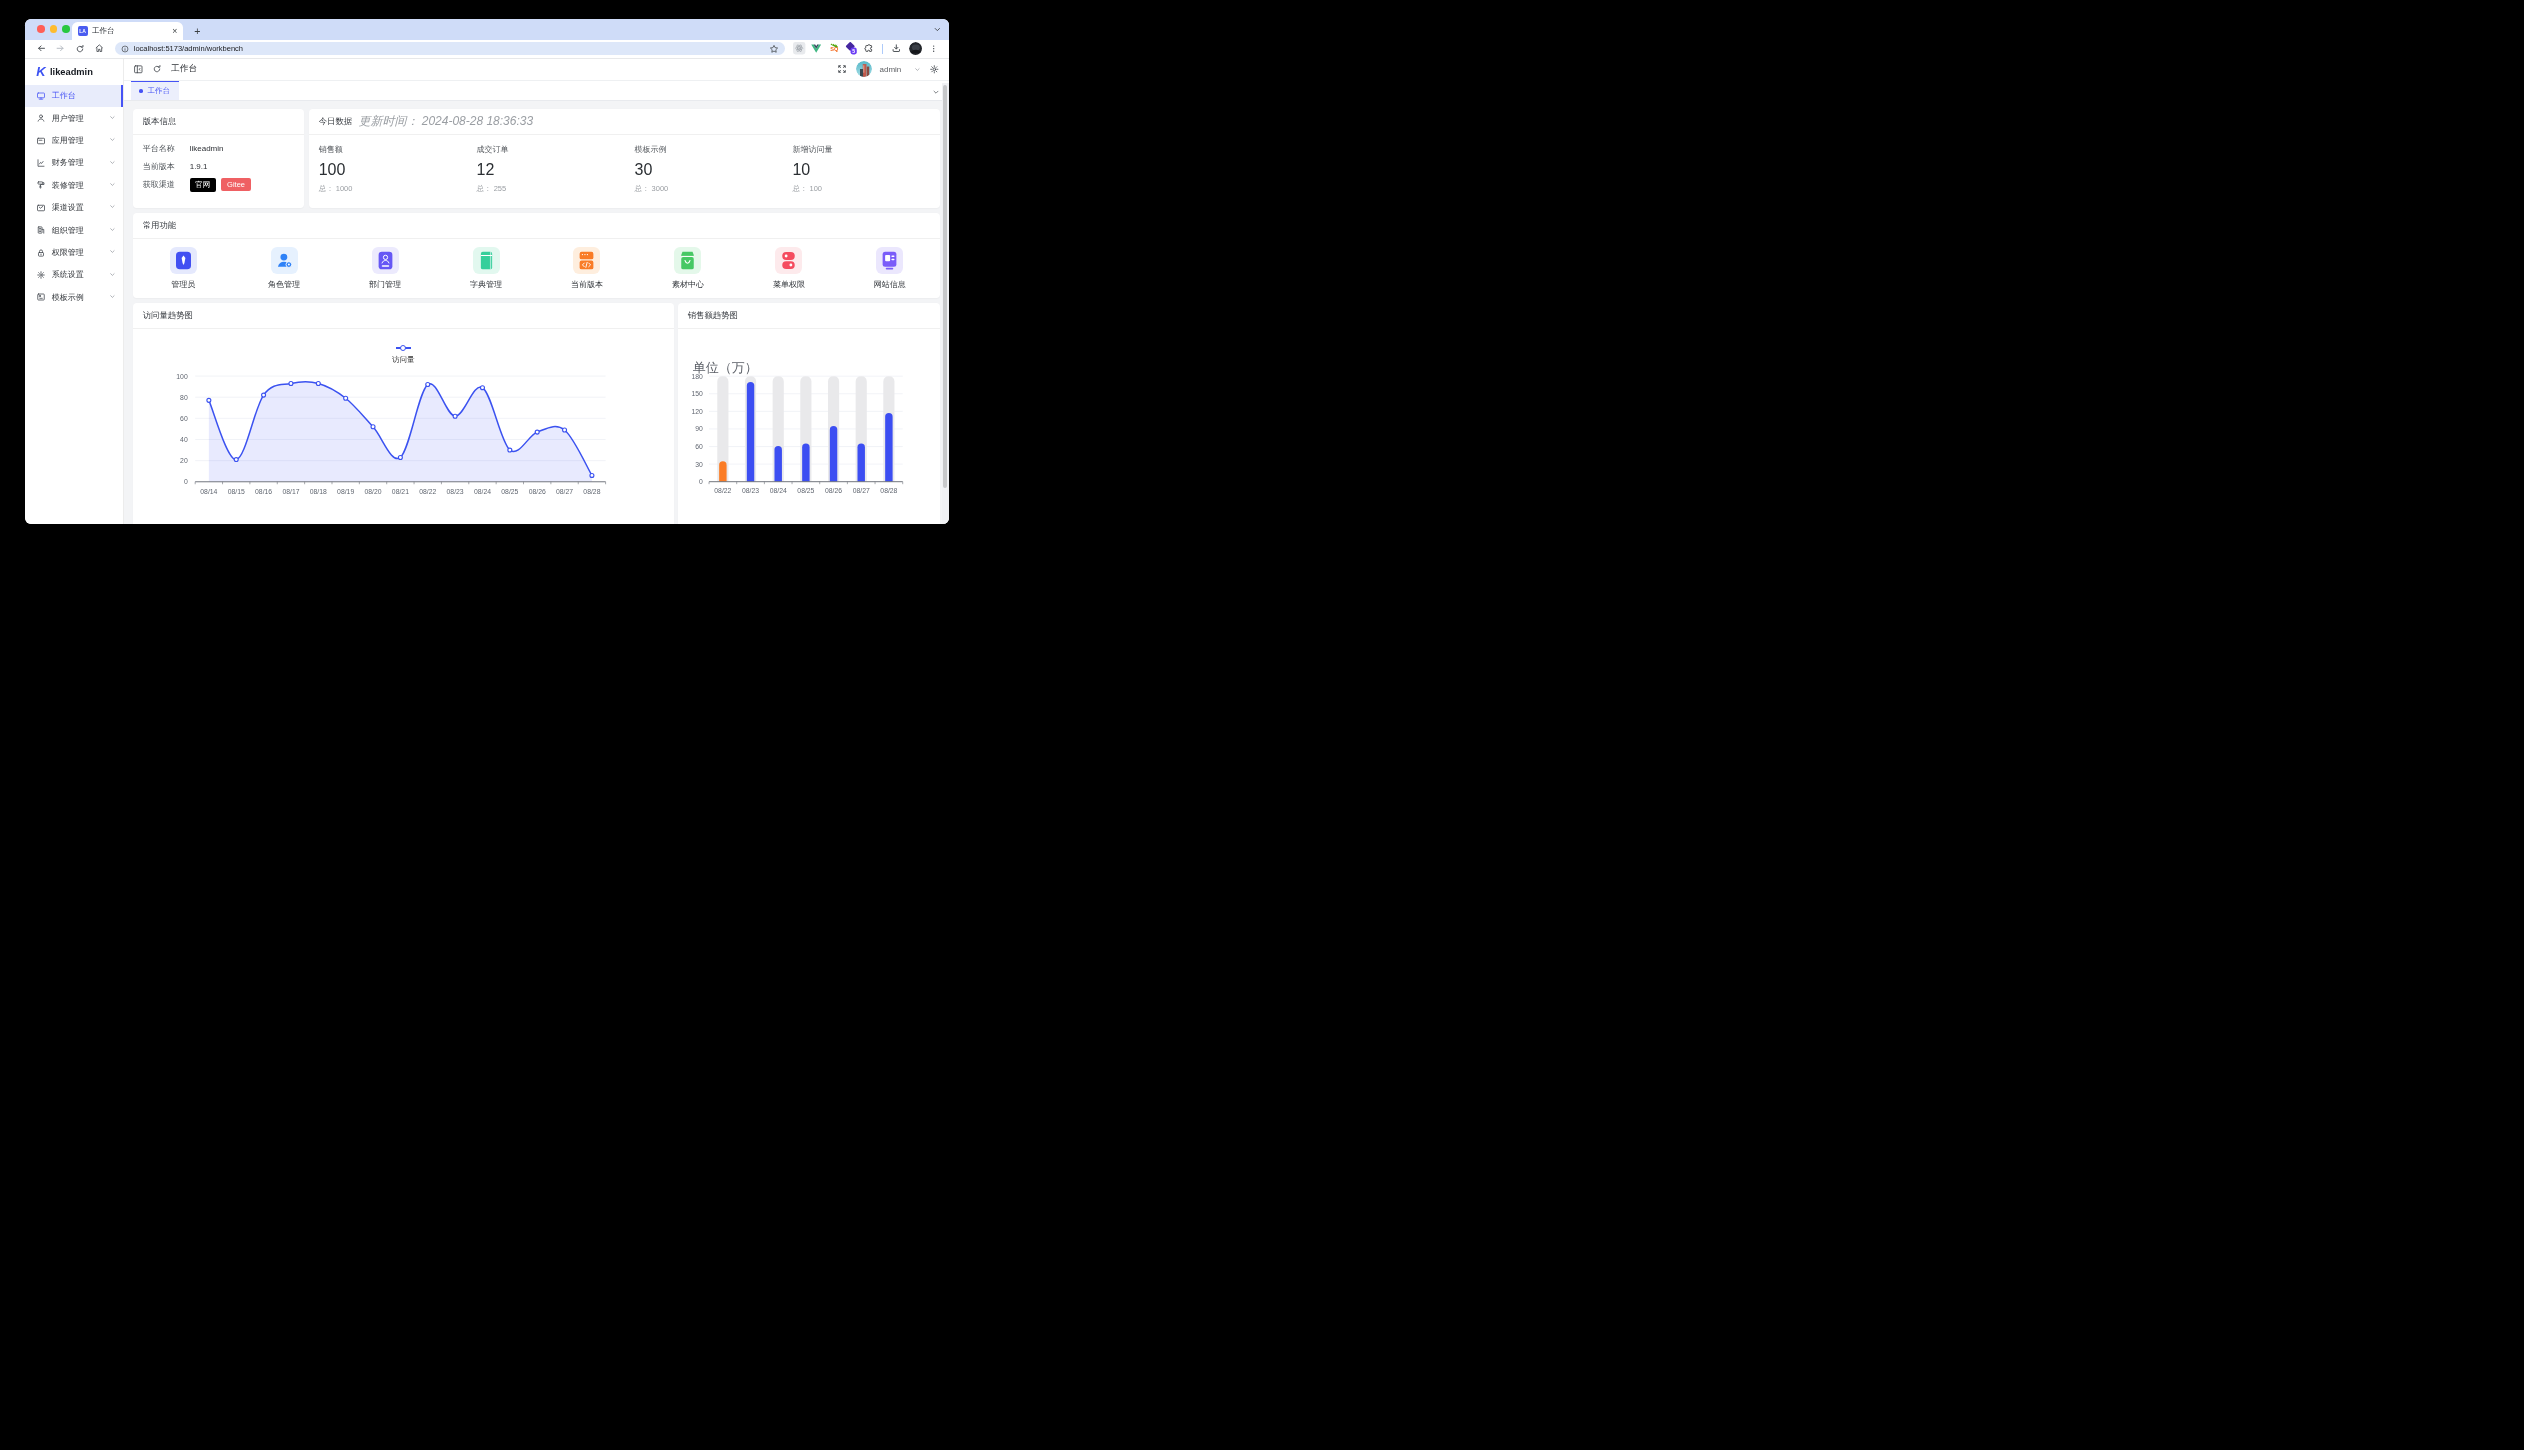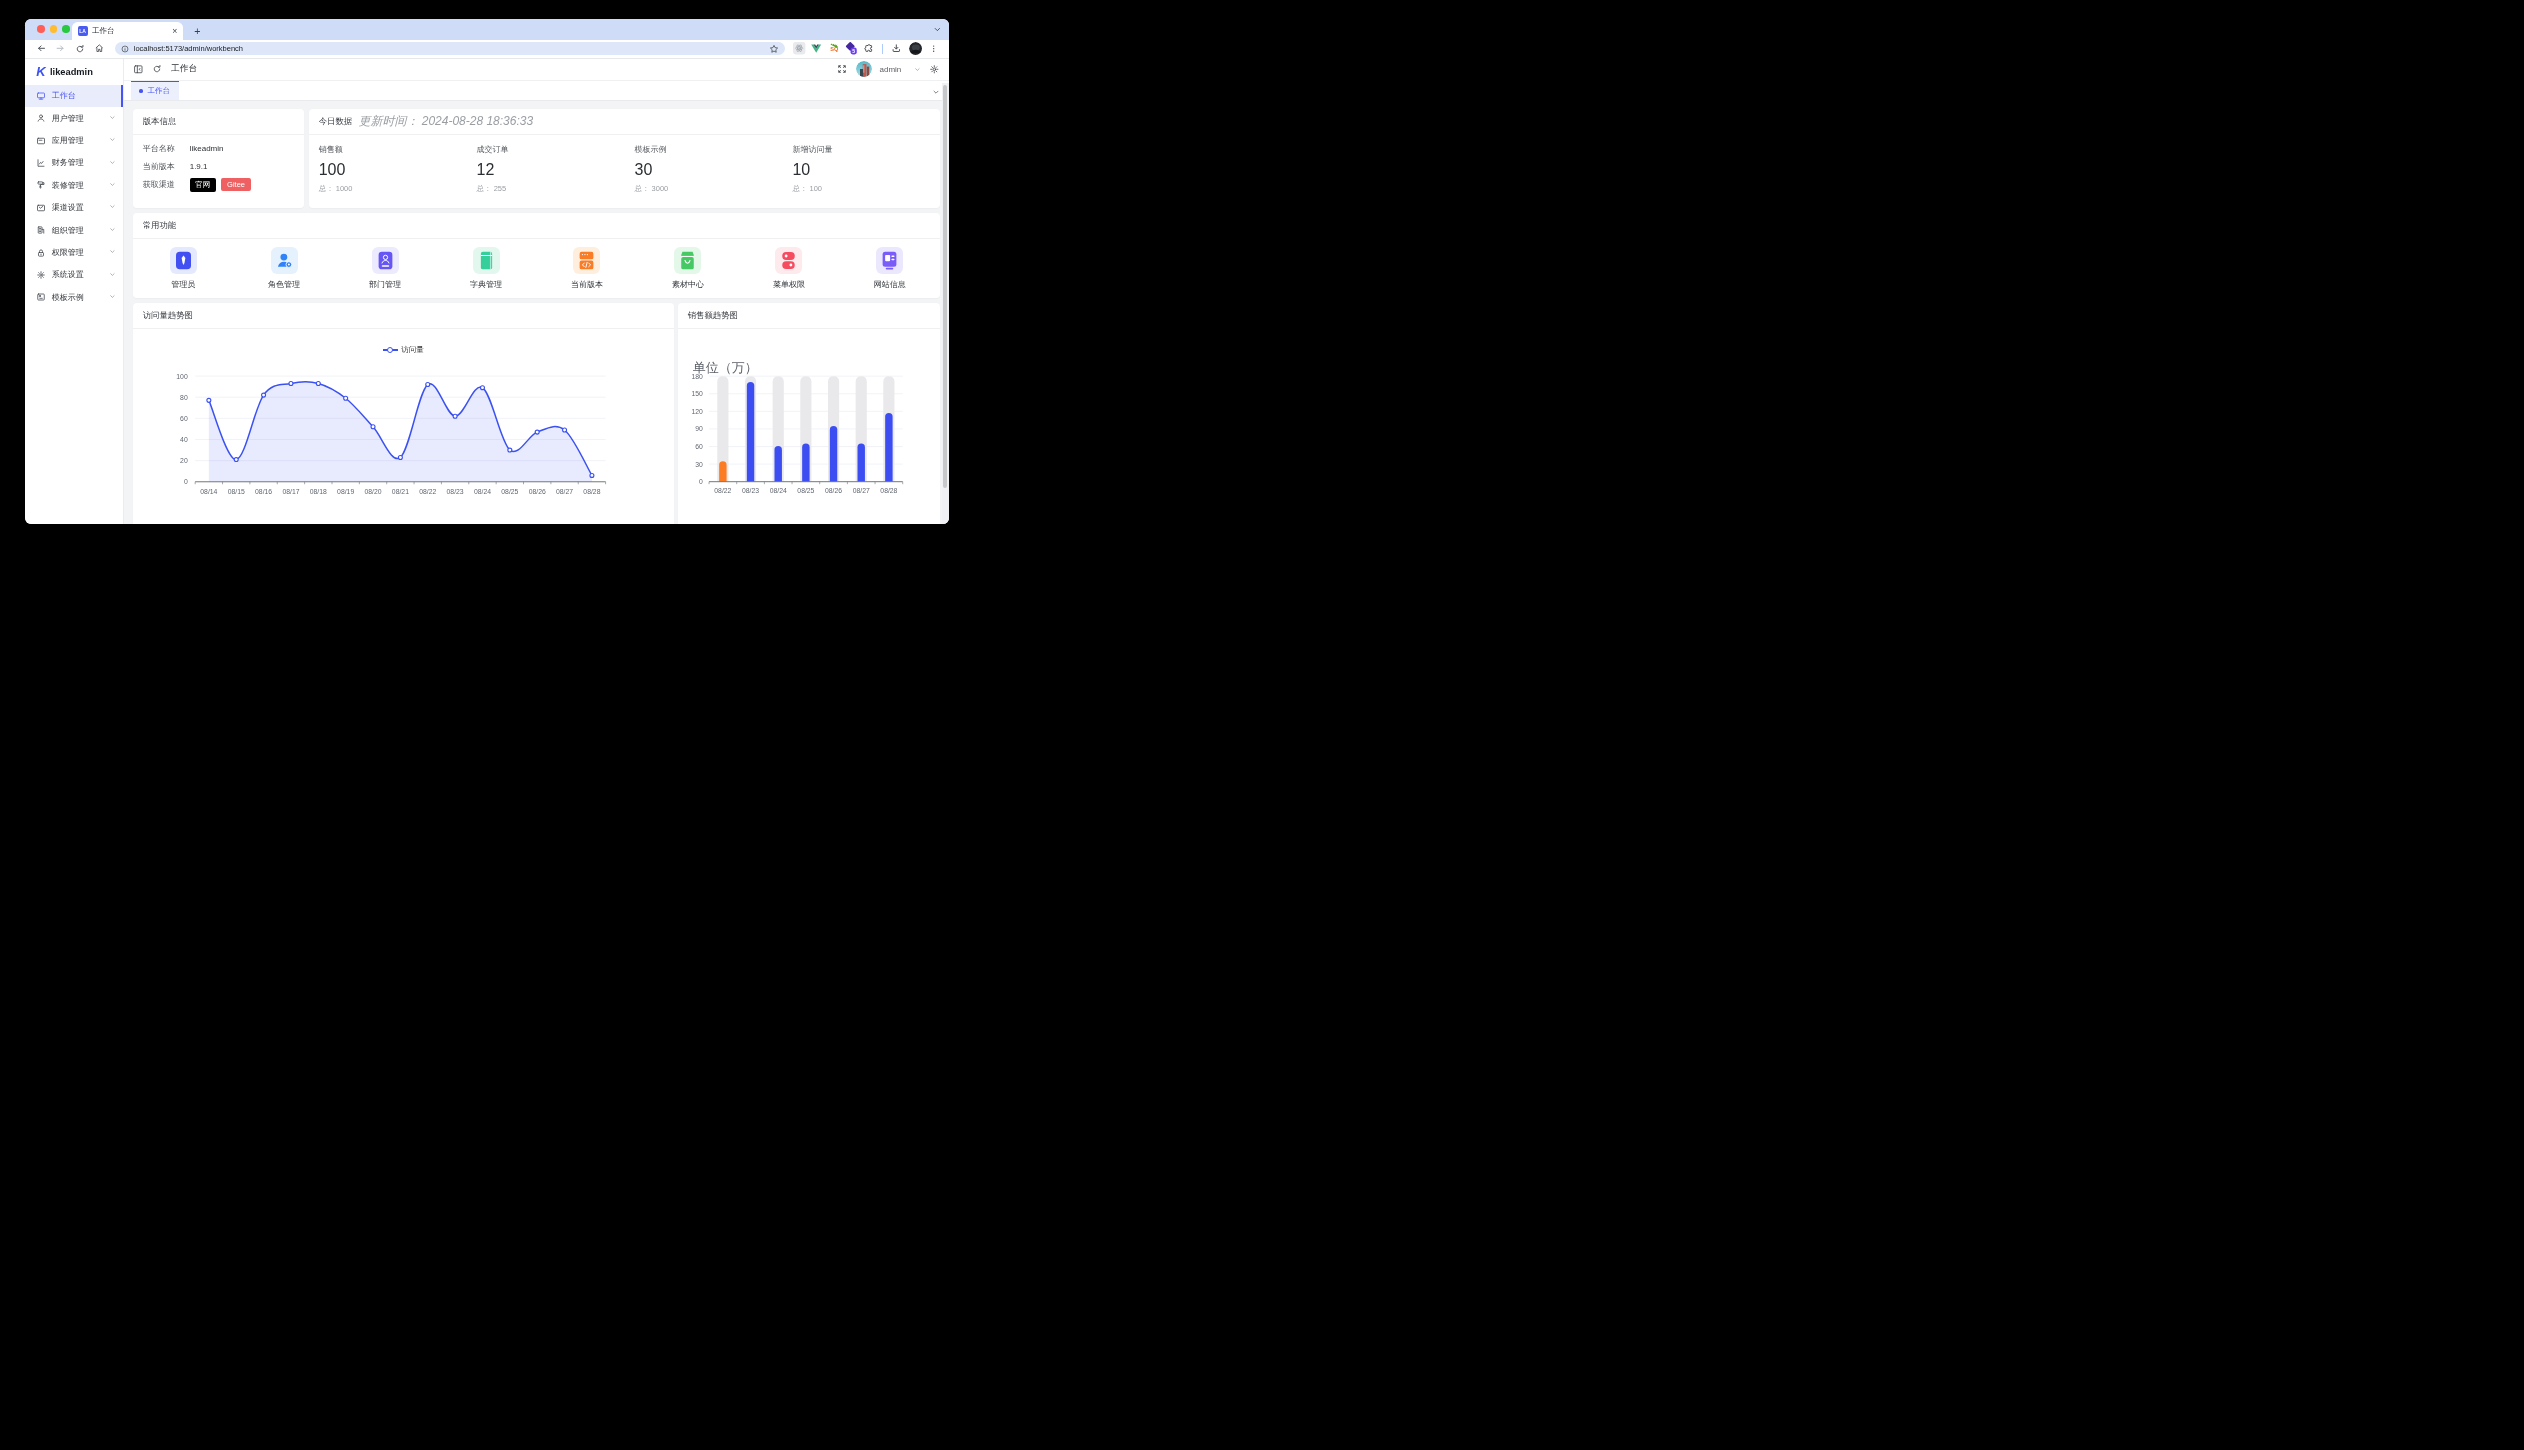--- a/index.html
+++ b/index.html
@@ -79,21 +79,21 @@
   .quick-body { display:flex; height:59px; align-items:center; }
   .quick-item { flex:1; display:flex; flex-direction:column; align-items:center; cursor:pointer; }
   .tile { width:27px; height:27px; border-radius:6.2px; display:flex; align-items:center; justify-content:center; }
   .quick-label { margin-top:5px; font-size:8px; color:#2f3338; }
 
   .row3 { margin-top:5px; display:flex; gap:4px; height:224px; }
   .chart-card { position:relative; }
   .chart-left { width:541px; flex:none; }
   .chart-right { flex:1; min-width:0; }
   .chart-body { position:relative; height:186px; }
-  .legend { position:absolute; top:16px; left:0; right:0; display:flex; justify-content:center; align-items:center; gap:3.7px; font-size:7.5px; color:#333; }
+  .legend { position:absolute; top:16px; left:0; right:0; display:flex; justify-content:center; align-items:center; gap:3.7px; font-size:7.5px; color:#333;flex-direction:column; }
   .legend-mark { position:relative; width:15px; height:6.2px; }
   .legend-mark .lm-line { position:absolute; left:0; right:0; top:2.5px; height:1.2px; background:#3b52f0; }
   .legend-mark .lm-dot { position:absolute; left:4.3px; top:0; width:6.2px; height:6.2px; border-radius:50%; border:1.2px solid #3b52f0; background:#fff; }
   .unit-label { position:absolute; top:30px; left:15px; font-size:13px; color:#5a5e66; }
   .chart-svg { position:absolute; top:42px; left:0; }
 
   .scroll-track { position:absolute; right:0; top:64px; width:7.5px; bottom:0; background:#f0f1f4; }
   .scroll-thumb { position:absolute; right:1.6px; top:66px; width:4.3px; height:403px; border-radius:2.5px; background:#c7c8ca; }
 </style>
 </head>

